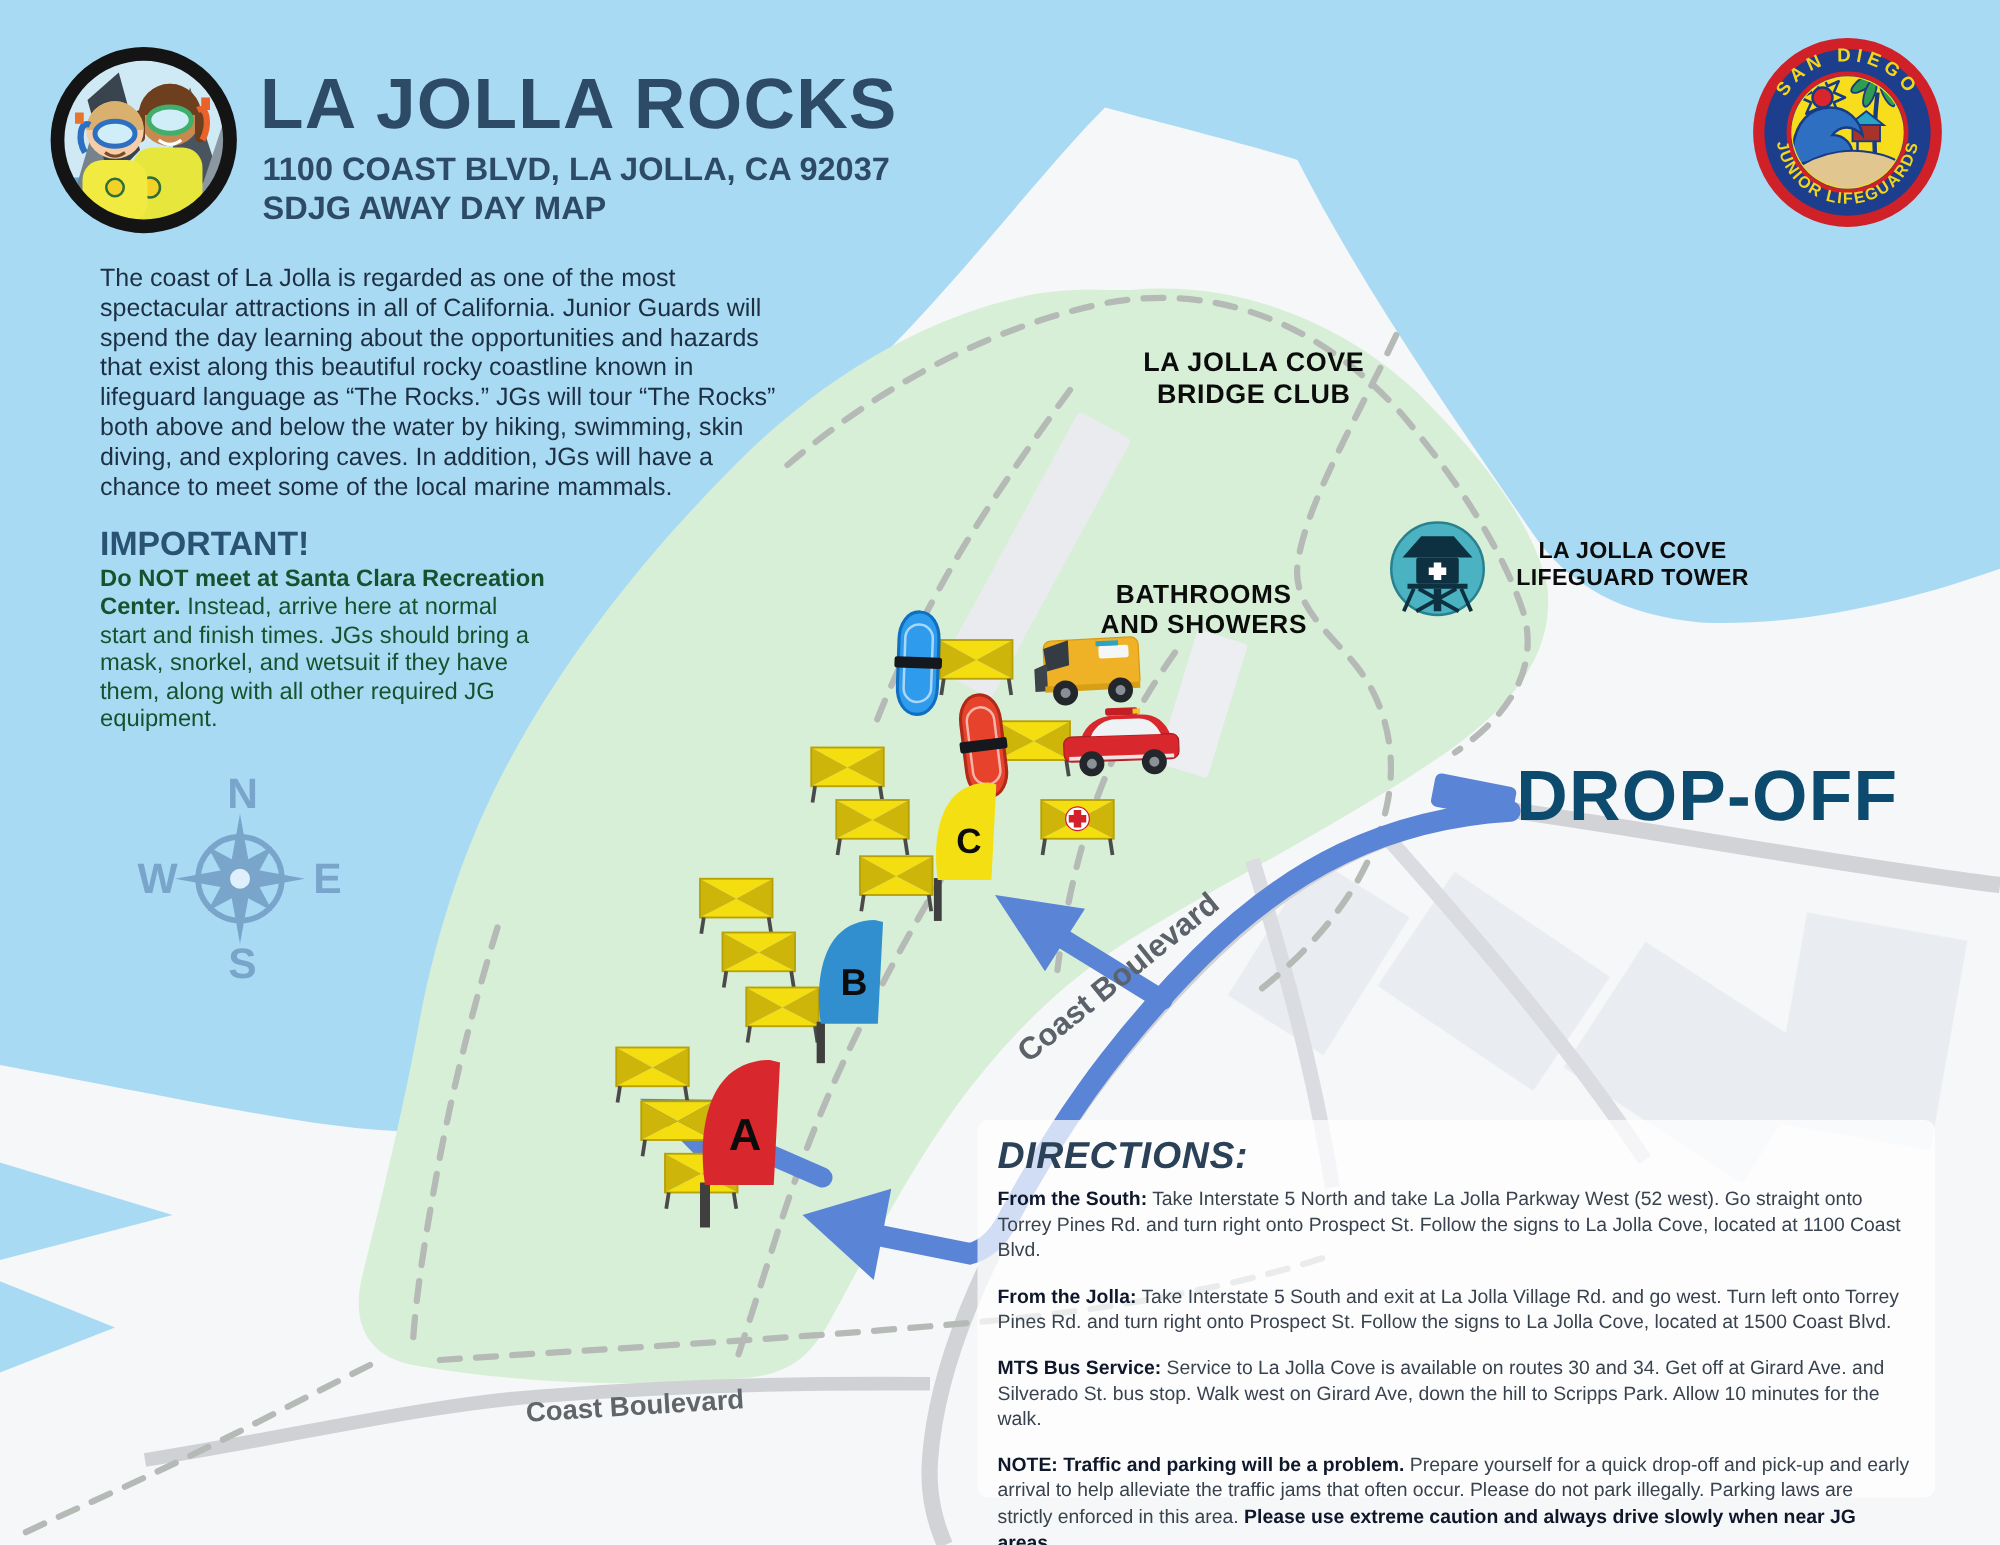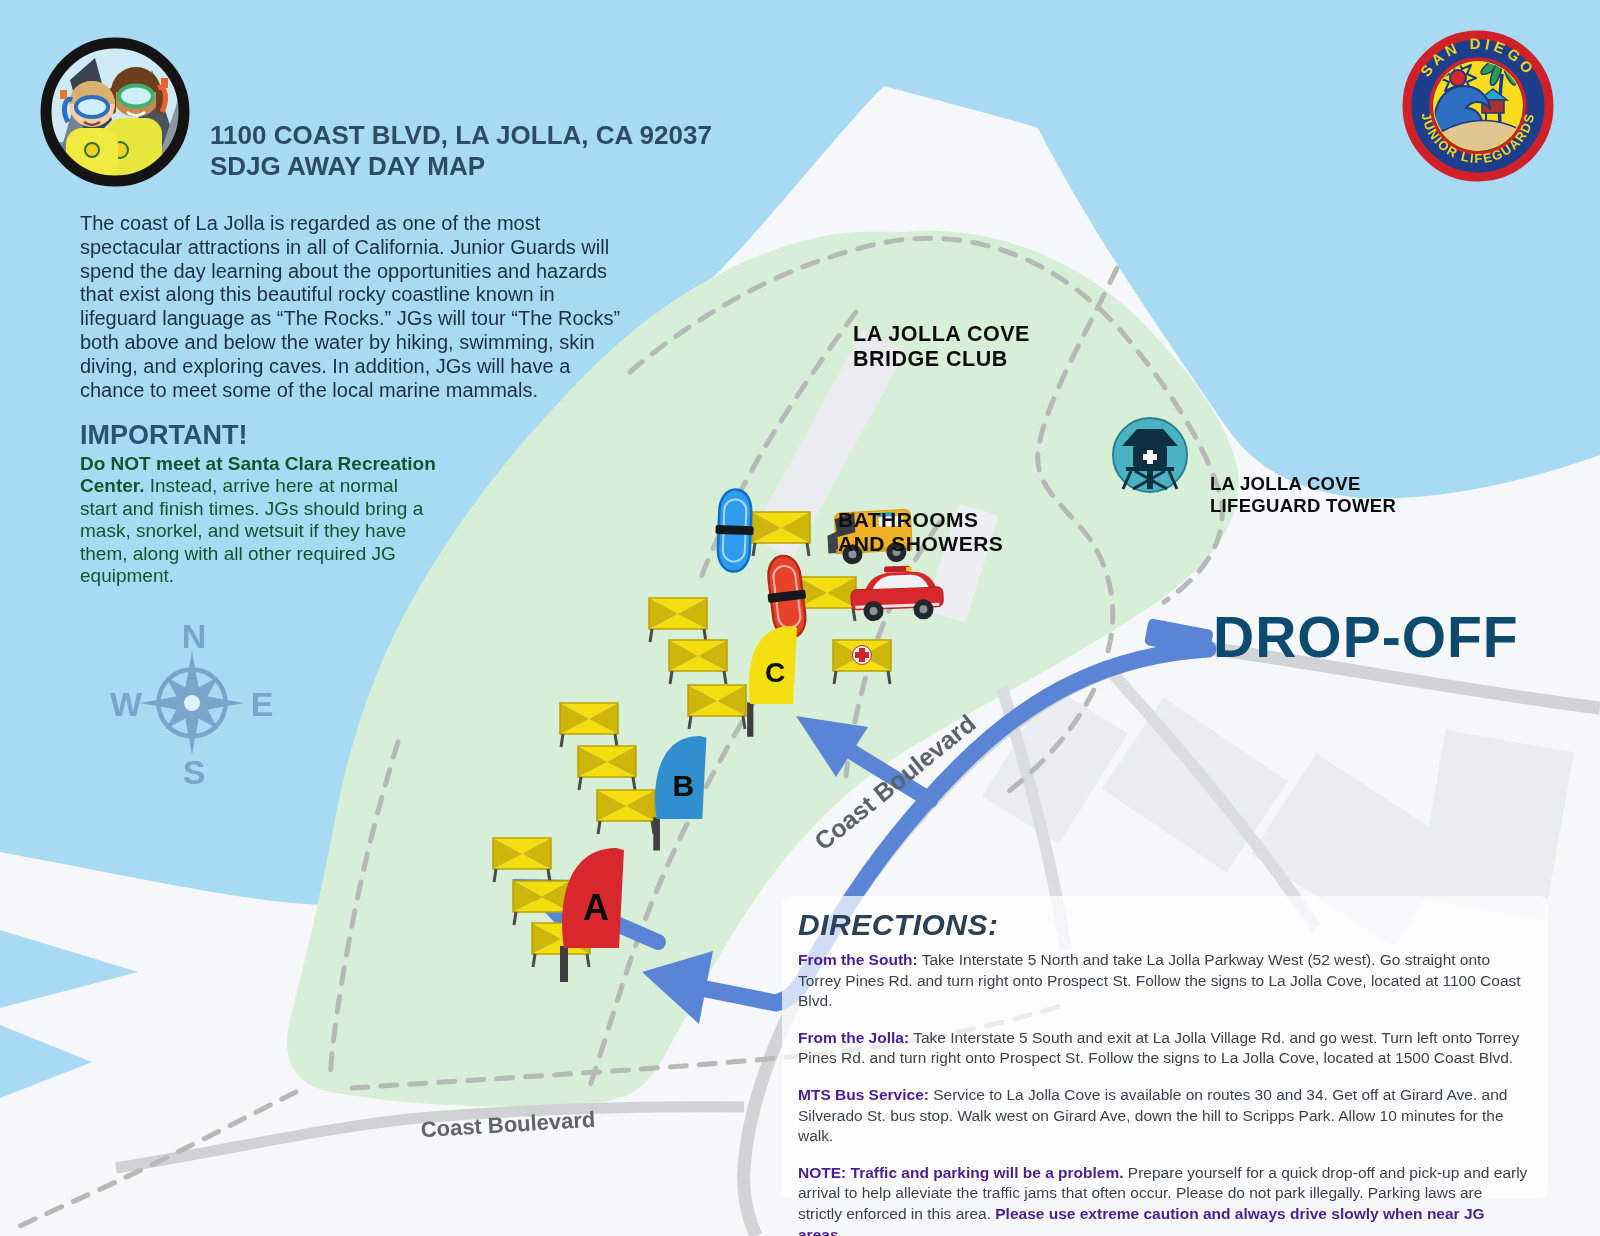--- a/index.html
+++ b/index.html
@@ -10,37 +10,37 @@
   
   .title{left:208px;top:50px;font-size:57px;font-weight:800;color:#2d4a66;letter-spacing:1px;}
   .addr{left:210px;top:120px;font-size:26px;font-weight:700;color:#2d4a66;}
   .subt{left:210px;top:151px;font-size:26px;font-weight:700;color:#2d4a66;}
   
   .intro{left:80px;top:212px;width:552px;font-size:20px;line-height:1.19;color:#1d2f42;}
   .imphead{left:80px;top:420px;font-size:27px;font-weight:800;color:#2a5273;}
   .impbody{left:80px;top:453px;width:356px;font-size:19px;line-height:1.18;color:#14532d;}
   .impbody .b{font-weight:700;}
   
-  .ml{white-space:pre-line;color:#0c0c0c;font-weight:800;margin-top:44px;}
+  .ml{white-space:pre-line;text-align:center;color:#0c0c0c;font-weight:800;}
   .lbl-bridge{left:853px;top:278px;width:300px;font-size:21.5px;line-height:1.15;letter-spacing:.5px;}
   .lbl-bath{left:838px;top:464px;width:250px;font-size:21px;line-height:1.15;letter-spacing:.5px;}
   .lbl-tower{left:1210px;top:429px;width:192px;font-size:18.5px;line-height:1.18;letter-spacing:.3px;}
   .lbl-drop{left:1213px;top:604px;font-size:57px;font-weight:900;color:#0c4a6e;letter-spacing:1px;}
   .lbl-cbu{left:785px;top:768px;width:220px;text-align:center;font-size:25px;font-weight:700;color:#5b6269;
            transform:rotate(-39deg);transform-origin:center;}
   .lbl-cbl{left:388px;top:1112px;width:240px;text-align:center;font-size:22px;font-weight:700;color:#606569;
            transform:rotate(-3.5deg);}
   
   .cletter{font-size:34px;font-weight:800;color:#79a5cb;transform:translate(-50%,-50%);}
   
   .panel{left:782px;top:896px;width:766px;height:302px;background:rgba(255,255,255,.72);border-radius:8px;
          box-sizing:border-box;padding:10px 20px 0 16px;}
   .ph{font-size:30px;font-weight:800;color:#2b4157;letter-spacing:.5px;margin:2px 0 8px 0;font-style:italic;}
   .panel p{margin:0 0 16px 0;font-size:15.5px;line-height:1.33;color:#39434f;}
-  .panel .b{font-weight:700;color:#4c1d95;}
+  .panel .b{font-weight:700;color:#0f172a;}
   .flagLetter{font-size:36px;font-weight:800;fill:#0c0c0c;text-anchor:middle;}
 </style>
 </head>
 <body>
 
 <div class="stage">
 
 <svg class="abs" style="left:0;top:0;" width="1600" height="1236" viewBox="0 0 1600 1236">
   <defs>
     <g id="tent">
@@ -290,20 +290,21 @@
     </g>
     <text font-size="15" font-weight="bold" fill="#f3d51c" letter-spacing="4">
       <textPath href="#arcTop" startOffset="50%" text-anchor="middle">SAN DIEGO</textPath>
     </text>
     <text font-size="13" font-weight="bold" fill="#f3d51c" letter-spacing="1.5">
       <textPath href="#arcBot" startOffset="50%" text-anchor="middle">JUNIOR LIFEGUARDS</textPath>
     </text>
   </g>
 </svg>
 
+<div class="abs title">LA JOLLA ROCKS</div>
 <div class="abs addr">1100 COAST BLVD, LA JOLLA, CA 92037</div>
 <div class="abs subt">SDJG AWAY DAY MAP</div>
 
 <div class="abs intro">The coast of La Jolla is regarded as one of the most spectacular attractions in all of California.  Junior Guards will spend the day learning about the opportunities and hazards that exist along this beautiful rocky coastline known in lifeguard language as “The Rocks.” JGs will tour “The Rocks” both above and below the water by hiking, swimming, skin diving, and exploring caves.  In addition, JGs will have a chance to meet some of the local marine mammals.</div>
 
 <div class="abs imphead">IMPORTANT!</div>
 <div class="abs impbody"><span class="b">Do NOT meet at Santa Clara Recreation Center.</span><span> Instead, arrive here at normal start and finish times. JGs should bring a mask, snorkel, and wetsuit if they have them, along with all other required JG equipment.</span></div>
 
 <div class="abs cletter" style="left:194px;top:636px;">N</div>
 <div class="abs cletter" style="left:262px;top:704px;">E</div>

